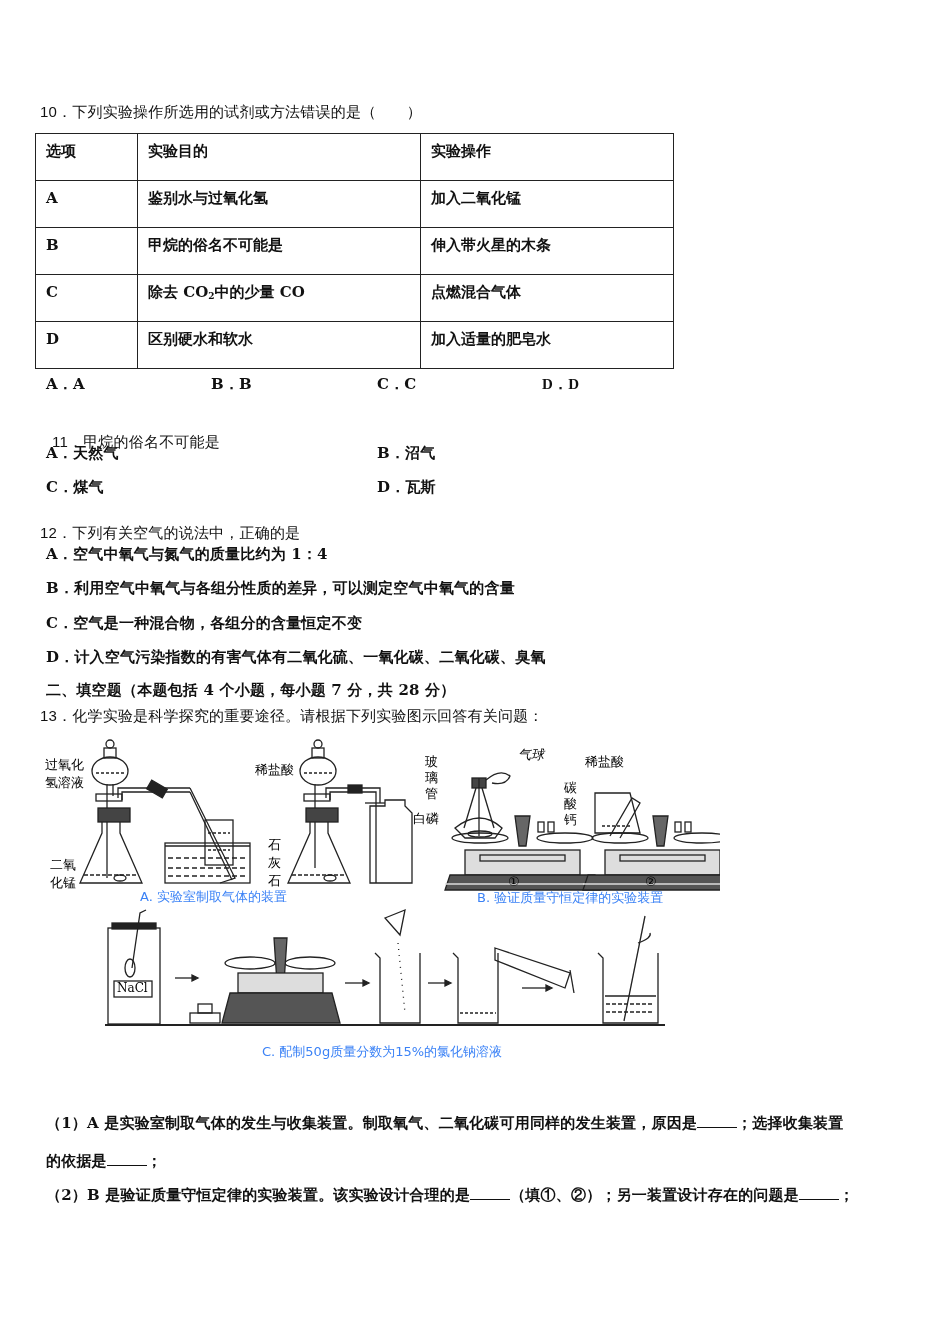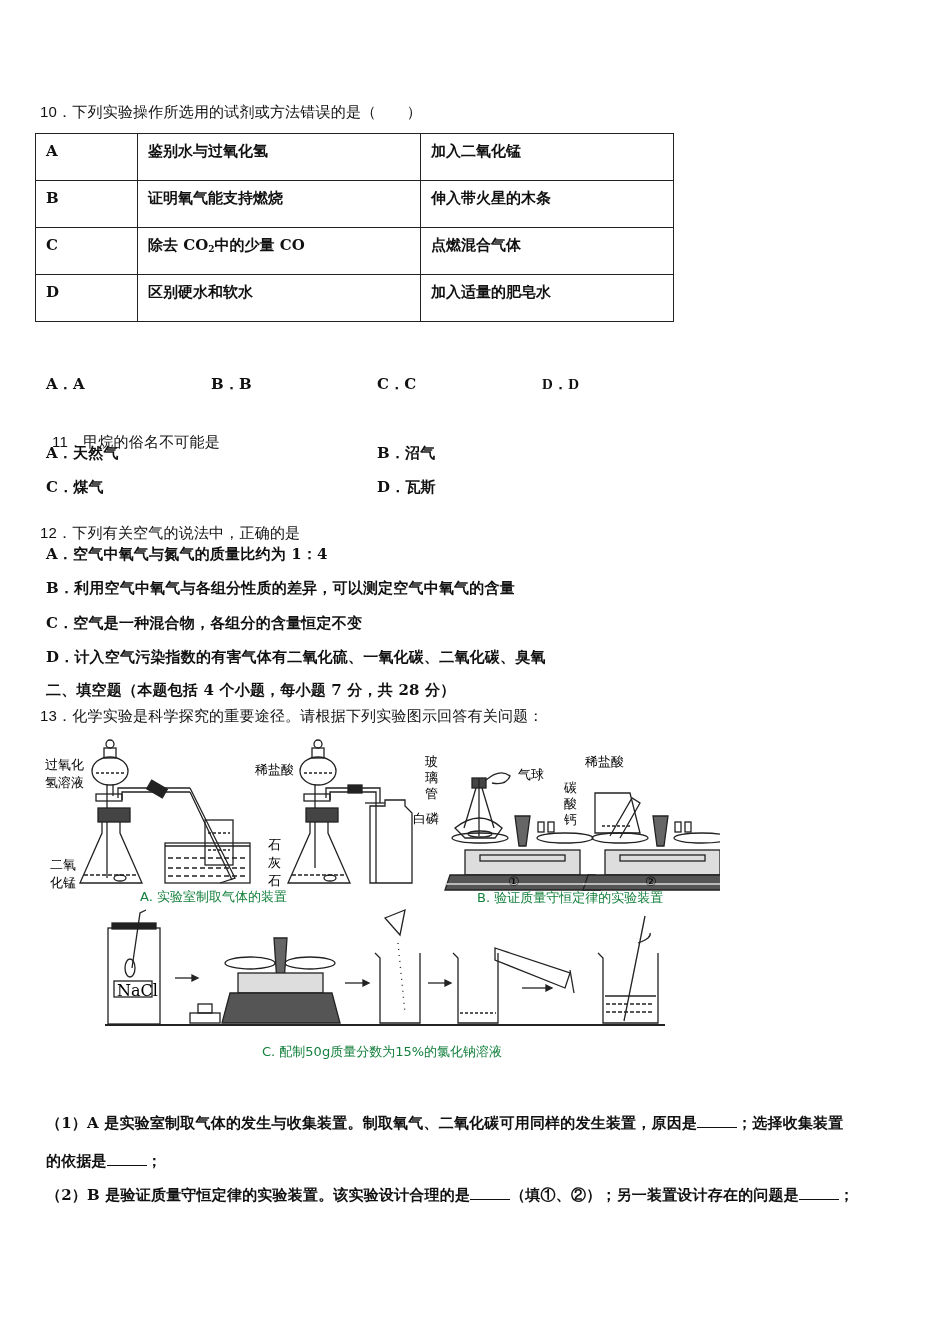--- a/index.html
+++ b/index.html
@@ -28,46 +28,51 @@
     sub { font-size: 9px; vertical-align: -2px; }
 
     
     .figure { position: absolute; left: 40px; top: 738px; width: 680px; height: 310px; }
     .fig-label {
       position: absolute; font-family: "DejaVu Sans", sans-serif; font-size: 13px;
       color: #000000; white-space: nowrap; font-weight: normal;
     }
     .fig-caption {
       position: absolute; font-family: "DejaVu Sans", sans-serif; font-size: 13px;
-      color: #15803d; white-space: nowrap;
+      color: #3b82f6; white-space: nowrap;
     }
     .blank { display: inline-block; width: 40px; border-bottom: 1.5px solid #111; height: 14px; vertical-align: baseline; }
   </style>
 </head>
 <body>
 
 <div class="abs txt" style="left:40px; top:102px;">
   <span class="qnum">10．下列实验操作所选用的试剂或方法错误的是（　　）</span>
 </div>
 
 <table class="q-table">
   <colgroup>
       <col style="width:102px">
       <col style="width:283px">
       <col style="width:253px">
     </colgroup>
   <tbody>
+      <tr class="hdr">
+    <td><span class="cell">选项</span></td>
+    <td><span class="cell">实验目的</span></td>
+    <td><span class="cell">实验操作</span></td>
+  </tr>
   <tr>
     <td><span class="cell">A</span></td>
     <td><span class="cell">鉴别水与过氧化氢</span></td>
     <td><span class="cell">加入二氧化锰</span></td>
   </tr>
   <tr>
     <td><span class="cell">B</span></td>
-    <td><span class="cell">证明氧气能支持燃烧</span></td>
+    <td><span class="cell">甲烷的俗名不可能是</span></td>
     <td><span class="cell">伸入带火星的木条</span></td>
   </tr>
   <tr>
     <td><span class="cell">C</span></td>
     <td><span class="cell"><span>除去 CO</span><sub>2</sub><span>中的少量 CO</span></span></td>
     <td><span class="cell">点燃混合气体</span></td>
   </tr>
   <tr>
     <td><span class="cell">D</span></td>
     <td><span class="cell">区别硬水和软水</span></td>
@@ -222,29 +227,29 @@
     </g>
   </svg>
 
   <div class="fig-label" style="left:5px; top:18px; line-height:18px;"><span>过氧化</span><br><span>氢溶液</span></div>
   <div class="fig-label" style="left:10px; top:118px; line-height:18px;"><span>二氧</span><br><span>化锰</span></div>
   <div class="fig-label" style="left:215px; top:23px;">稀盐酸</div>
   <div class="fig-label" style="left:228px; top:98px; line-height:18px;"><span>石</span><br><span>灰</span><br><span>石</span></div>
   <div class="fig-caption" style="left:100px; top:150px;">A. 实验室制取气体的装置</div>
 
   <div class="fig-label" style="left:385px; top:16px; line-height:16px;"><span>玻</span><br><span>璃</span><br><span>管</span></div>
-  <div class="fig-label" style="left:478px; top:28px;">气球</div>
+  <div class="fig-label" style="left:478px; top:8px;font-style:italic;">气球</div>
   <div class="fig-label" style="left:373px; top:72px;">白磷</div>
   <div class="fig-label" style="left:545px; top:15px;">稀盐酸</div>
   <div class="fig-label" style="left:524px; top:42px; line-height:16px;"><span>碳</span><br><span>酸</span><br><span>钙</span></div>
   <div class="fig-label" style="left:468px; top:136px;">①</div>
   <div class="fig-label" style="left:605px; top:136px;">②</div>
   <div class="fig-caption" style="left:437px; top:151px;">B. 验证质量守恒定律的实验装置</div>
 
-  <div class="fig-label" style="left:77px; top:243px; font-family:'DejaVu Serif', serif; font-size:16px;">NaCl</div>
+  <div class="fig-label" style="left:77px; top:243px; font-family:'DejaVu Serif', serif; font-size:12px;">NaCl</div>
   <div class="fig-caption" style="left:222px; top:291px;margin-top:14px;">C. 配制50g质量分数为15%的氯化钠溶液</div>
 </div>
 
 <div class="abs txt" style="left:46px; top:1113px;">
   <span>（1）A 是实验室制取气体的发生与收集装置。制取氧气、二氧化碳可用同样的发生装置，原因是</span><span class="blank"></span><span>；选择收集装置</span>
 </div>
 <div class="abs txt" style="left:46px; top:1151px;">
   <span>的依据是</span><span class="blank"></span><span>；</span>
 </div>
 <div class="abs txt" style="left:46px; top:1185px;">

